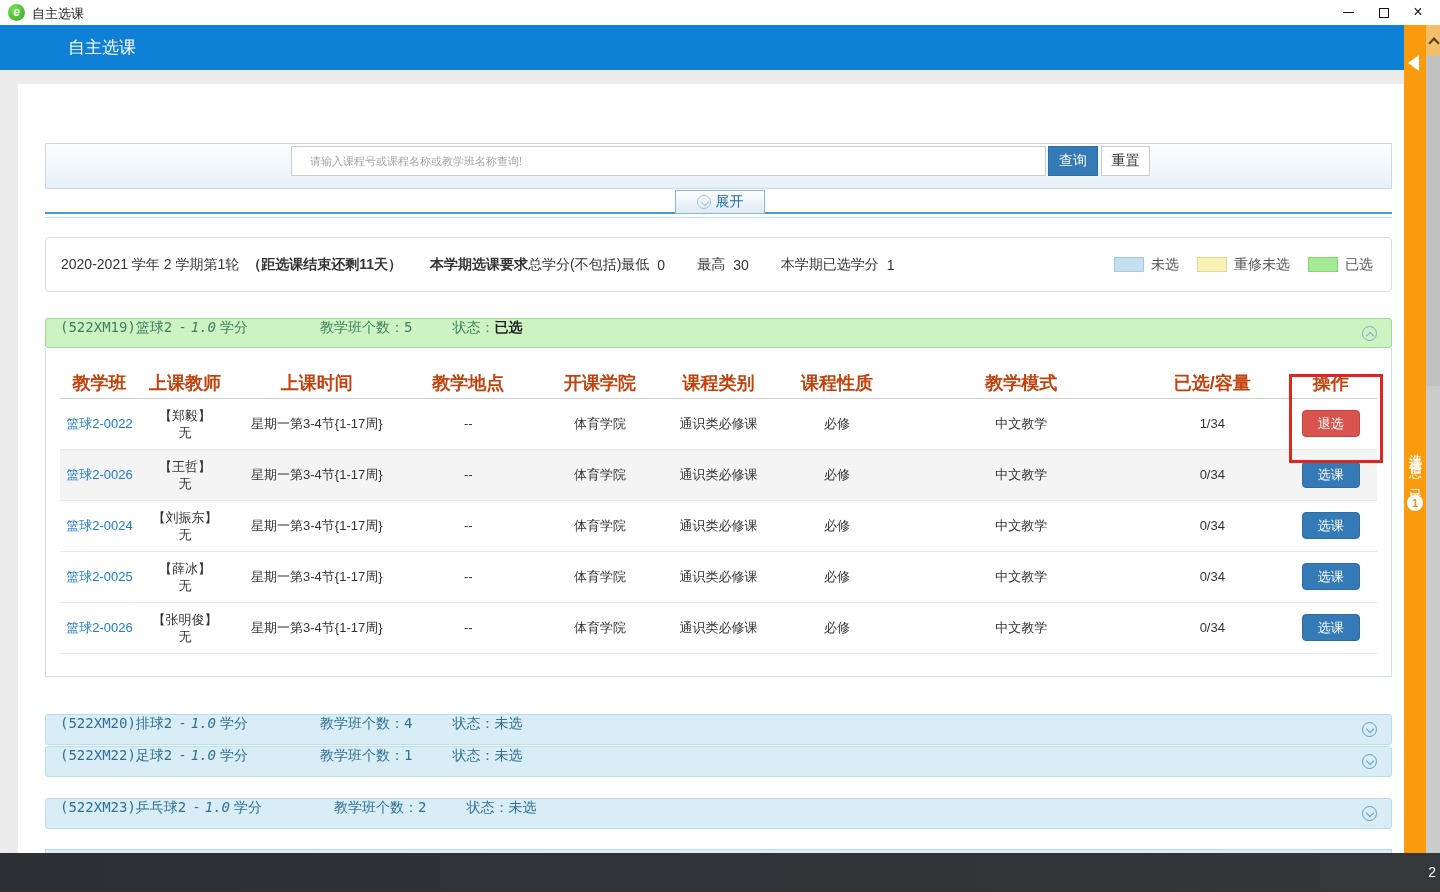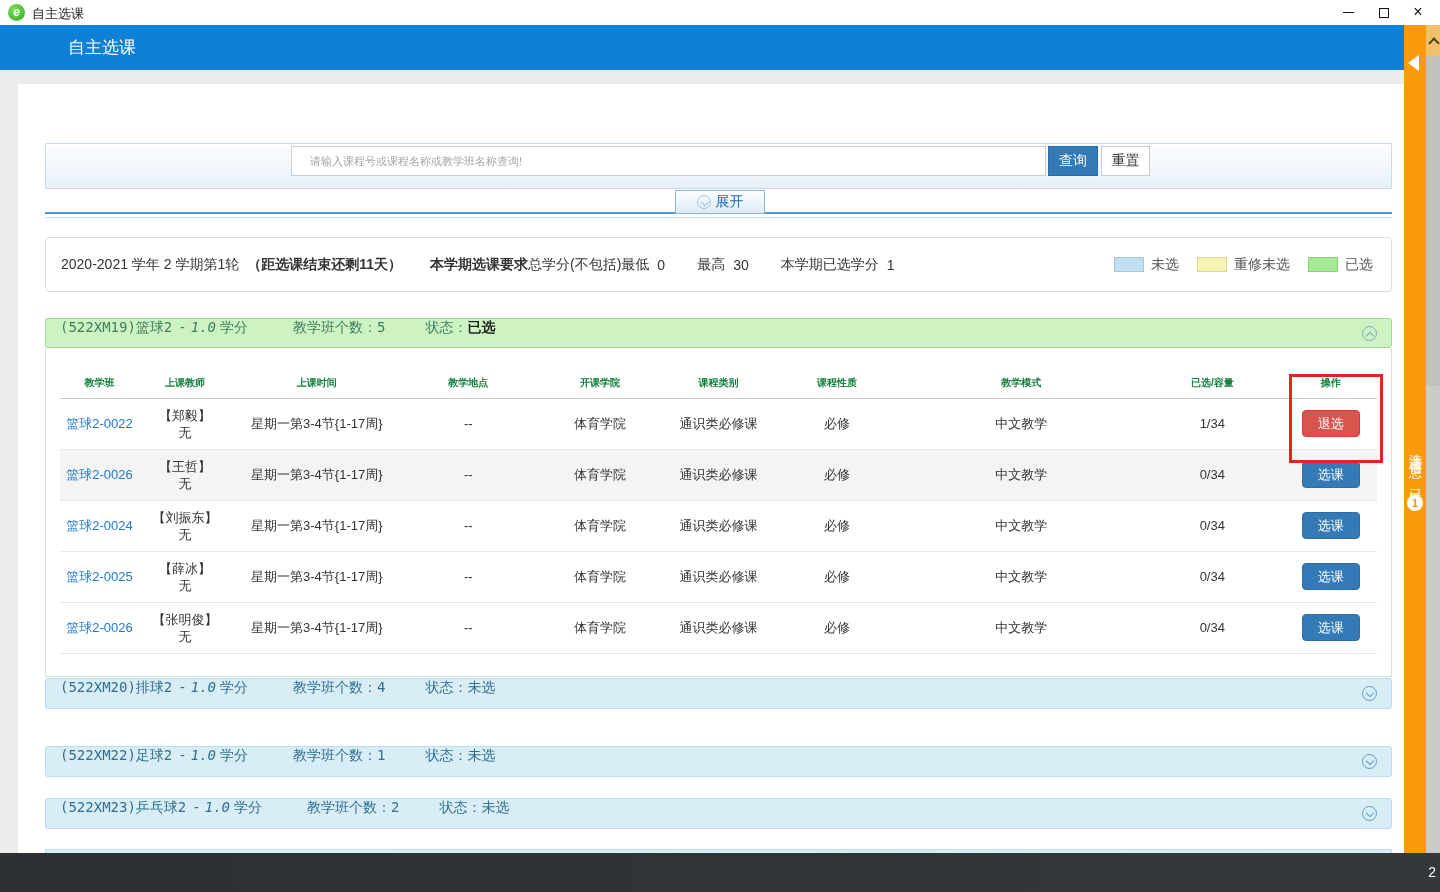--- a/index.html
+++ b/index.html
@@ -65,37 +65,37 @@
   .sw { width:30px; height:15px; display:inline-block; }
   .sw-blue   { background:#c3dff0; border:1px solid #a5c8dd; }
   .sw-yellow { background:#f8f2b5; border:1px solid #ded98e; }
   .sw-green  { background:#a5e995; border:1px solid #84d370; }
 
   
   .bar { position:absolute; left:27px; width:1347px; height:31px; border-radius:3px;
          display:flex; align-items:flex-start; padding:0 14px; cursor:pointer;
          font-family:"DejaVu Sans Mono","Liberation Mono",monospace; font-size:14px; }
   .bar .credit { font-style:italic; margin:0 4px; }
-  .bar .seglbl { margin-left:45px; }
+  .bar .seglbl { margin-left:72px; }
   .bar .statlbl { margin-left:40px; }
   .bar .cicon { position:absolute; right:14px; top:7px; }
   .bar.success { top:234px; height:30px; background:#cdf3c2; border:1px solid #9ddc8d; color:#3e7e5e; }
   .bar.success .status { font-weight:bold; color:#222; }
   .bar.success .cicon { color:#85a8c6; }
   .bar.info { background:#d9edf7; border:1px solid #b7dff2; color:#31708f; }
   .bar.info .cicon { color:#5b9ec9; }
-  .bar.b1 { top:594px; } .bar.b2 { top:662px; } .bar.b3 { top:714px; }
+  .bar.b1 { top:630px; } .bar.b2 { top:662px; } .bar.b3 { top:714px; }
   .sliver { position:absolute; left:27px; top:765px; width:1347px; height:4px;
             background:#d9edf7; border:1px solid #b7dff2; border-bottom:none; }
 
   
   .group-body { position:absolute; left:27px; top:264px; width:1347px; height:329px;
                 background:#fff; border:1px solid #cfe3d8; border-top:none; }
   table { width:calc(100% - 28px); margin:20px 14px 0 14px; border-collapse:collapse; table-layout:fixed; }
-  th { height:30px; font-size:10px; color:#15803d; font-weight:600; border-bottom:1px solid #ccc; text-align:center; }
+  th { height:30px; font-size:18px; color:#c2410c; font-weight:600; border-bottom:1px solid #ccc; text-align:center; }
   td { height:51px; font-size:13px; color:#333; text-align:center; border-bottom:1px solid #e8e8e8; }
   tr.hover-row td { background:#f4f4f4; }
   a.cls { color:#1c7ad0; text-decoration:none; cursor:pointer; }
   .t2 { line-height:17px;margin-top:12px; }
   .btn-act { width:58px; height:27px; border-radius:4px; font-size:13px; color:#fff; border:none; cursor:pointer; }
   .btn-danger { background:#d9534f; border:1px solid #d43f3a; }
   .btn-primary { background:#337ab7; border:1px solid #2e6da4; }
 
   
   .red-rect { position:absolute; left:1271px; top:290px; width:94px; height:89px;

